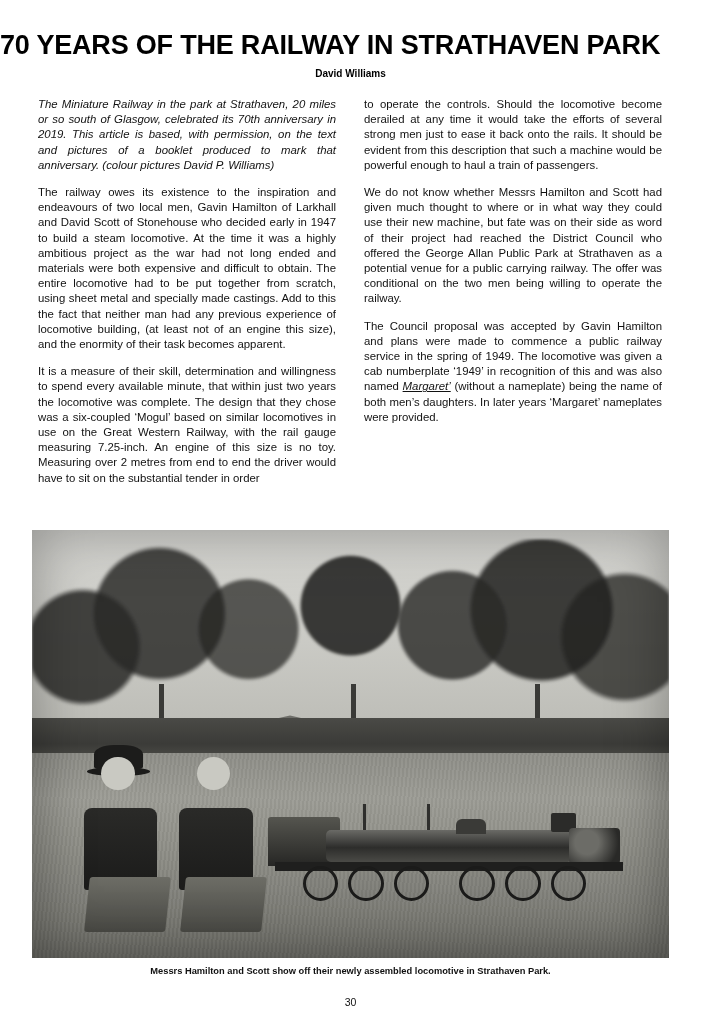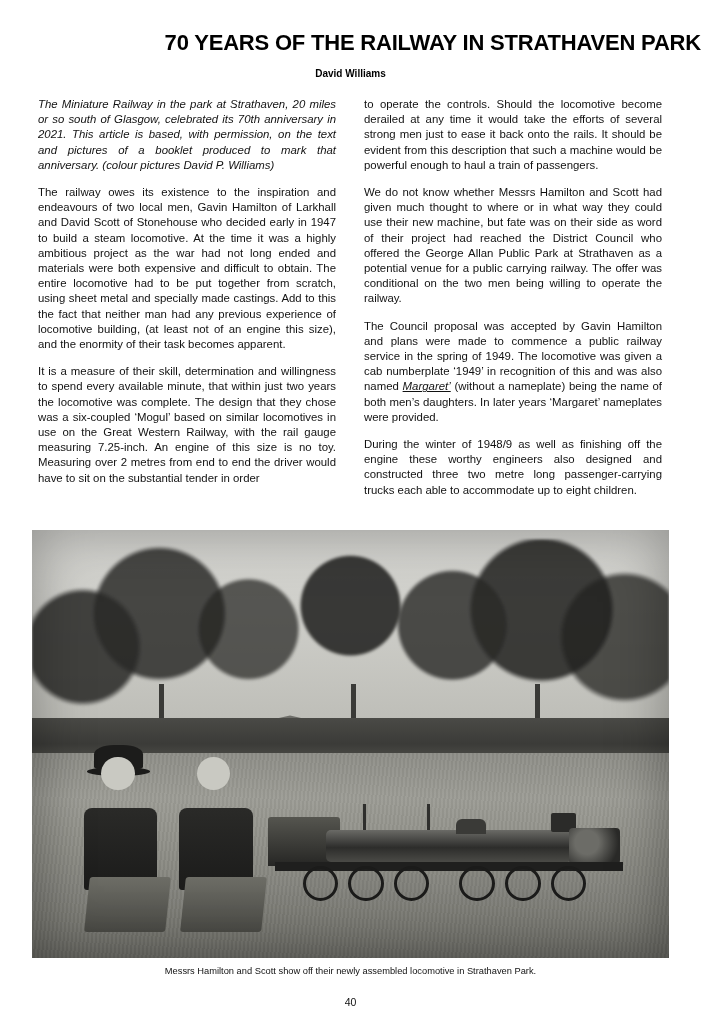--- a/index.html
+++ b/index.html
@@ -20,22 +20,22 @@
     height: 1023px;
     position: relative;
     box-sizing: border-box;
     padding: 0;
   }
   .title {
     position: absolute;
     top: 30px;
     left: 0;
     width: 701px;
-    text-align: right;
-    font-size: 22px;
+    text-align: left;
+    font-size: 27px;
     font-weight: bold;
     letter-spacing: -0.2px;
     color: #000;
   }
   .byline {
     position: absolute;
     top: 68px;
     left: 0;
     width: 701px;
     text-align: center;
@@ -63,20 +63,21 @@
   }
   p.lead {
     font-style: italic;
   }
   em.it { font-style: italic; text-decoration: underline; }
   .figure {
     position: absolute;
     left: 32px;
     top: 530px;
     width: 637px;
+    font-weight: bold;
   }
   .photo {
     width: 637px;
     height: 428px;
     display: block;
     background: #5d5d5a;
     position: relative;
     overflow: hidden;
   }
   .caption {
@@ -221,30 +222,29 @@
 <body>
 
 <div class="page">
 
   <div class="title">70 YEARS OF THE RAILWAY IN STRATHAVEN PARK</div>
   <div class="byline">David Williams</div>
 
   <div class="columns">
 
     <div class="col">
-      <p class="lead">The Miniature Railway in the park at Strathaven, 20 miles or so south of Glasgow, celebrated its 70th anniversary in 2021. This article is based, with permission, on the text and pictures of a booklet produced to mark that anniversary. (colour pictures David P. Williams)</p>
+      <p class="lead">The Miniature Railway in the park at Strathaven, 20 miles or so south of Glasgow, celebrated its 70th anniversary in 2019. This article is based, with permission, on the text and pictures of a booklet produced to mark that anniversary. (colour pictures David P. Williams)</p>
       <p>The railway owes its existence to the inspiration and endeavours of two local men, Gavin Hamilton of Larkhall and David Scott of Stonehouse who decided early in 1947 to build a steam locomotive. At the time it was a highly ambitious project as the war had not long ended and materials were both expensive and difficult to obtain. The entire locomotive had to be put together from scratch, using sheet metal and specially made castings. Add to this the fact that neither man had any previous experience of locomotive building, (at least not of an engine this size), and the enormity of their task becomes apparent.</p>
       <p>It is a measure of their skill, determination and willingness to spend every available minute, that within just two years the locomotive was complete. The design that they chose was a six-coupled ‘Mogul’ based on similar locomotives in use on the Great Western Railway, with the rail gauge measuring 7.25-inch. An engine of this size is no toy. Measuring over 2 metres from end to end the driver would have to sit on the substantial tender in order</p>
     </div>
 
     <div class="col">
       <p>to operate the controls. Should the locomotive become derailed at any time it would take the efforts of several strong men just to ease it back onto the rails. It should be evident from this description that such a machine would be powerful enough to haul a train of passengers.</p>
       <p>We do not know whether Messrs Hamilton and Scott had given much thought to where or in what way they could use their new machine, but fate was on their side as word of their project had reached the District Council who offered the George Allan Public Park at Strathaven as a potential venue for a public carrying railway. The offer was conditional on the two men being willing to operate the railway.</p>
       <p><span>The Council proposal was accepted by Gavin Hamilton and plans were made to commence a public railway service in the spring of 1949. The locomotive was given a cab numberplate ‘1949’ in recognition of this and was also named </span><em class="it">Margaret’</em><span> (without a nameplate) being the name of both men’s daughters. In later years ‘Margaret’ nameplates were provided.</span></p>
-      <p>During the winter of 1948/9 as well as finishing off the engine these worthy engineers also designed and constructed three two metre long passenger-carrying trucks each able to accommodate up to eight children.</p>
     </div>
 
   </div>
 
   <div class="figure">
     <div class="photo">
       <div class="sky"></div>
       <div class="treeline"></div>
       <div class="trunk" style="left:20%"></div>
       <div class="trunk" style="left:50%"></div>
@@ -282,15 +282,15 @@
           <span style="left:52%"></span>
           <span style="left:66%"></span>
           <span style="left:80%"></span>
         </div>
       </div>
       <div class="vignette"></div>
     </div>
     <div class="caption">Messrs Hamilton and Scott show off their newly assembled locomotive in Strathaven Park.</div>
   </div>
 
-  <div class="folio">40</div>
+  <div class="folio">30</div>
 
 </div>
 
 </body></html>

